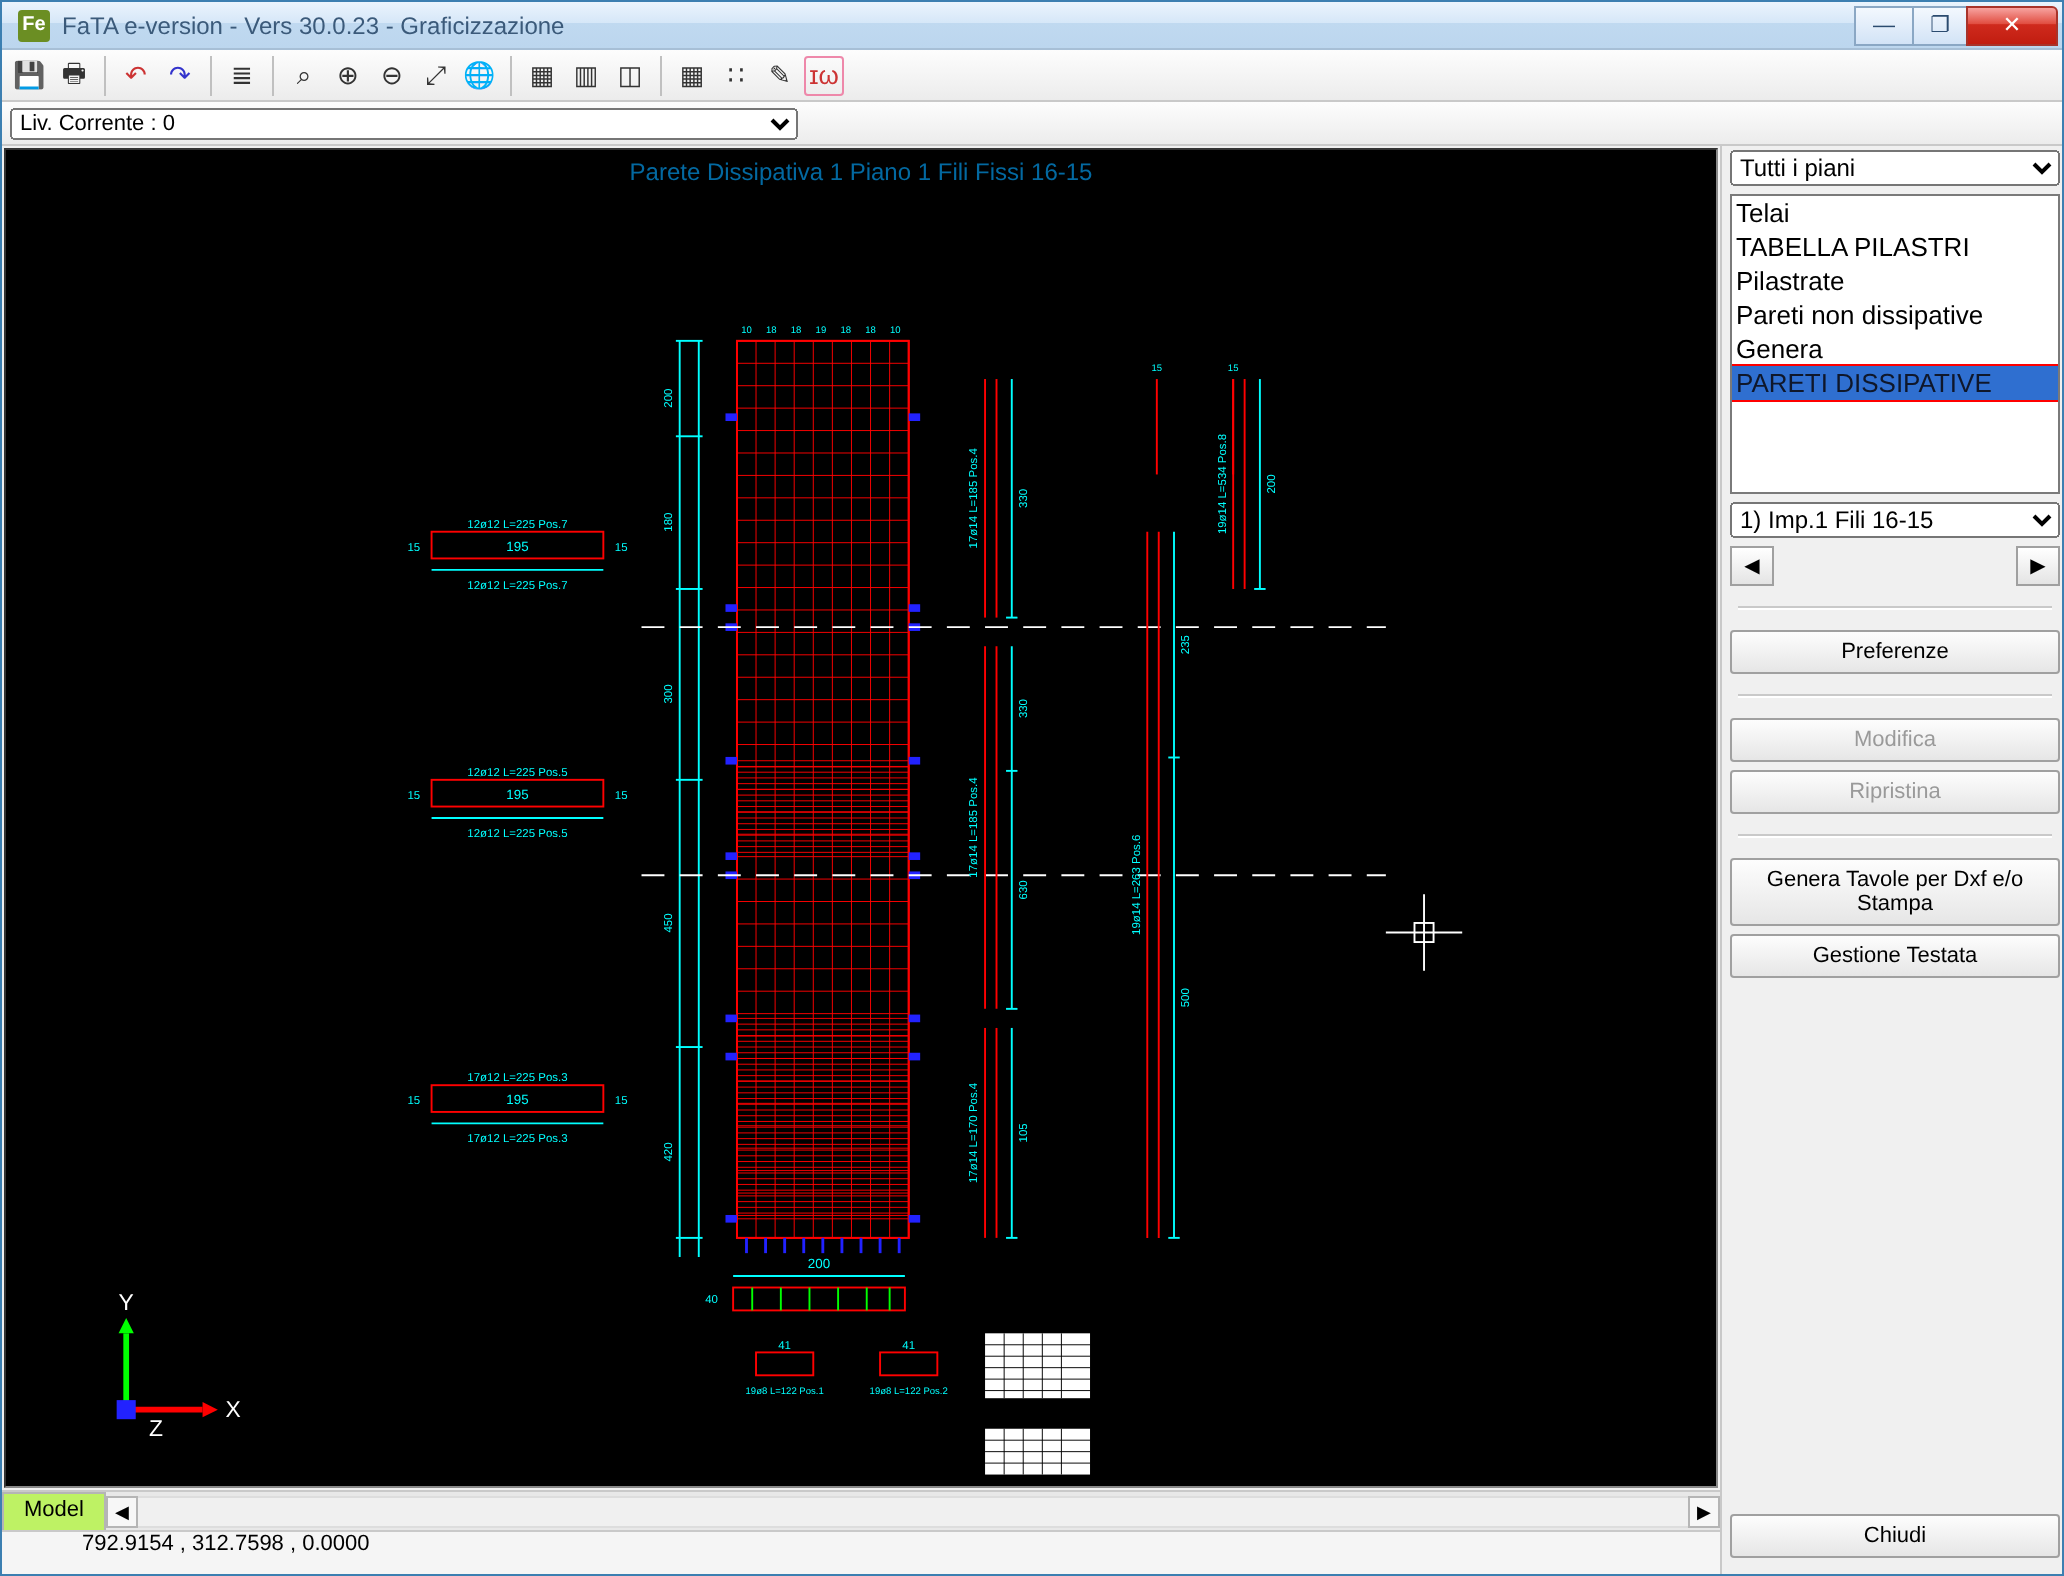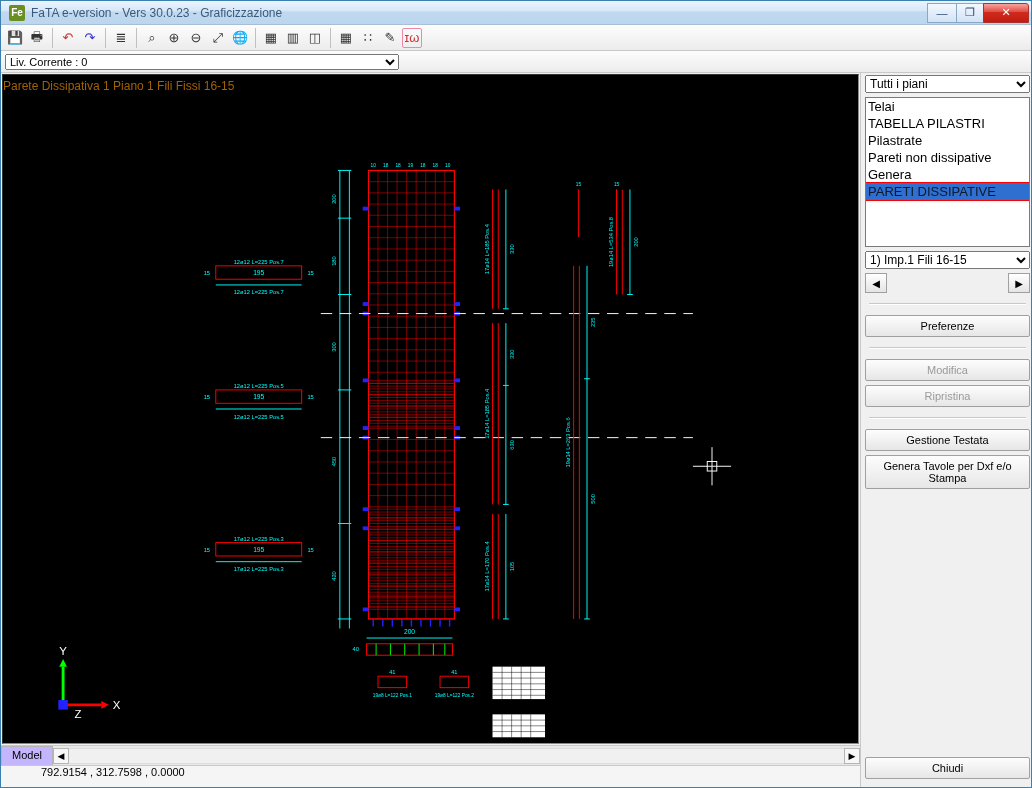--- a/index.html
+++ b/index.html
@@ -13,23 +13,23 @@
   .titlebar .winbtn.restore { width: 28px; }
   .titlebar .winbtn.close { width: 46px; background: linear-gradient(to bottom,#f7a3a0,#e04b3e 45%,#cf2a1d 46%,#c11d10); color:#fff; border-color:#a8332a; border-top-right-radius:3px; }
   .toolbar { height: 26px; background: linear-gradient(#fdfdfd,#ececec); border-bottom: 1px solid #c9c9c9; display:flex; align-items:center; padding:0 4px; gap:2px; }
   .sep { width:1px; height:20px; background:#c0c0c0; margin:0 3px; }
   .tbtn { width:20px; height:20px; display:flex; align-items:center; justify-content:center; border:1px solid transparent; border-radius:2px; font-size:13px; color:#333; }
   .levelbar { height:22px; background: linear-gradient(#fdfdfd,#ececec); border-bottom:1px solid #c9c9c9; display:flex; align-items:center; padding:0 4px; }
   .levelbar select { font-size:11px; }
   .content { flex:1; display:flex; min-height:0; }
   .canvas-wrap { flex:1; display:flex; flex-direction:column; background:#f0f0f0; border-right:1px solid #c9c9c9; min-width:0; }
   .canvas { flex:1; background:#000; position:relative; overflow:hidden; border:1px inset #888; margin:1px; }
-  .canvas-title { position:absolute; top:4px; left:0; right:0; text-align:left; color:#a16207; font-size:12px; }
+  .canvas-title { position:absolute; top:4px; left:0; right:0; text-align:center; color:#0369a1; font-size:12px; }
   .tabbar { height:20px; display:flex; align-items:stretch; background:#eaeaea; border-top:1px solid #c9c9c9; }
-  .tab { padding:2px 10px; border:1px solid #b5b5b5; border-bottom:none; background:#c4b5fd; font-size:11px; }
+  .tab { padding:2px 10px; border:1px solid #b5b5b5; border-bottom:none; background:#bef264; font-size:11px; }
   .scrollbar-h { flex:1; display:flex; align-items:center; background:#e8e8e8; }
   .scrollbar-h .sb-btn { width:16px; height:16px; border:1px solid #b5b5b5; background:#f7f7f7; display:flex; align-items:center; justify-content:center; font-size:9px; }
   .scrollbar-h .sb-track { flex:1; height:16px; background:#f0f0f0; border-top:1px solid #ddd; border-bottom:1px solid #ddd; }
   .statusbar { height:22px; display:flex; align-items:flex-start; padding:0 12px 0 40px; font-size:11px; border-top:1px solid #c9c9c9; background:#f5f5f5; }
   .rightpanel { width:170px; background:#f0f0f0; display:flex; flex-direction:column; padding:2px 1px 8px 4px; gap:4px; }
   .rightpanel select, .rightpanel .listbox { width:100%; font-size:12px; }
   .listbox { height:150px; border:1px solid #7a7a7a; background:#fff; overflow:hidden; }
   .listitem { padding:0 2px; font-size:13px; line-height:17px; white-space:nowrap; }
   .listitem.sel { background:#2f6fd0; color:#0f172a; outline:1px solid red; }
   .arrowrow { display:flex; justify-content:space-between; }
@@ -445,19 +445,19 @@
       <div class="arrowrow">
         <div class="arrowbtn">◀</div>
         <div class="arrowbtn">▶</div>
       </div>
       <div class="groupline"></div>
       <div class="pbtn">Preferenze</div>
       <div class="groupline"></div>
       <div class="pbtn disabled">Modifica</div>
       <div class="pbtn disabled">Ripristina</div>
       <div class="groupline"></div>
+      <div class="pbtn" style="white-space:normal;">Genera Tavole per Dxf e/o Stampa</div>
       <div class="pbtn">Gestione Testata</div>
-      <div class="pbtn" style="white-space:normal;">Genera Tavole per Dxf e/o Stampa</div>
       <div class="spacer"></div>
       <div class="pbtn">Chiudi</div>
     </div>
   </div>
 </div>
 
 </body></html>

